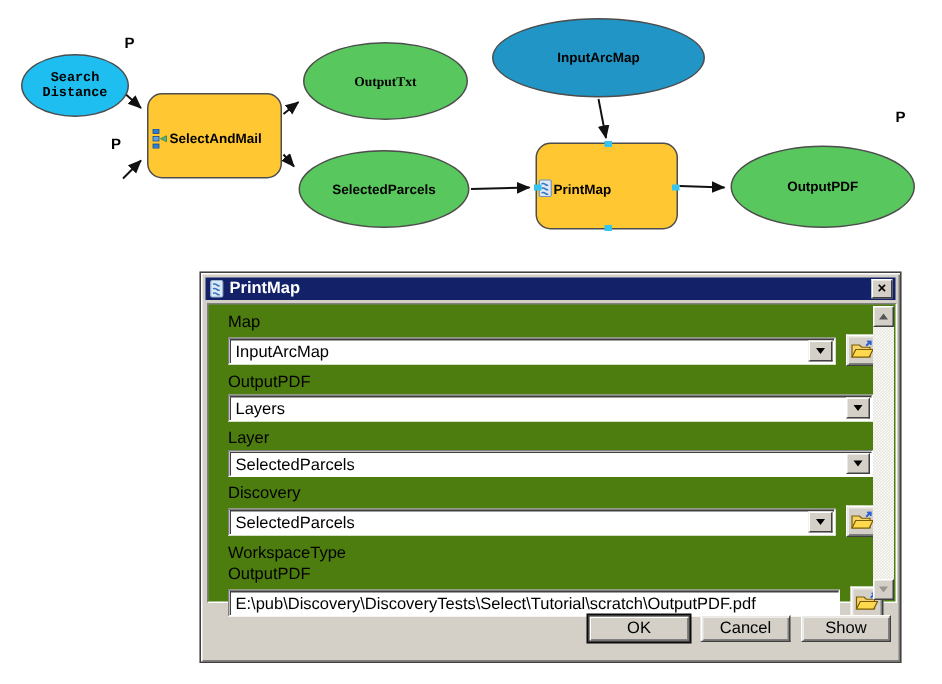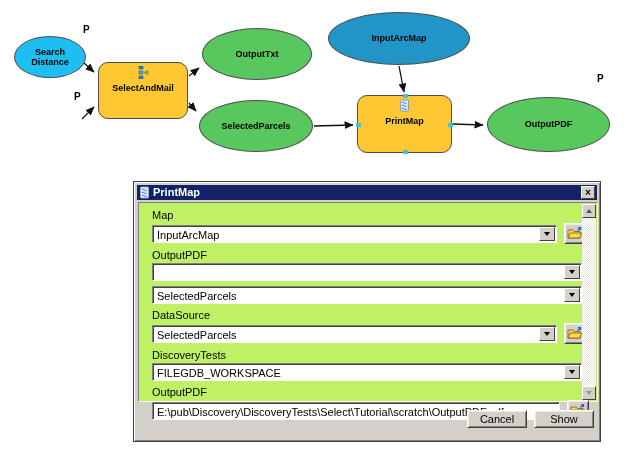--- a/index.html
+++ b/index.html
@@ -10,41 +10,41 @@
   
   .diagram { position:absolute; left:0; top:0; width:628px; height:180px; }
   .arrows { position:absolute; left:0; top:0; }
   .node { position:absolute; display:flex; align-items:center; justify-content:center;
           font-weight:bold; font-size:9px; color:#000; text-align:center; cursor:default; }
   .ellipse { border-radius:50%; border:1.5px solid #4d4d4d; }
   .in-param  { background:#1fbef0; }
   .in-var    { background:#2095c6; }
   .out-var   { background:#58c75e; }
   .tool { background:#ffc832; border:1.5px solid #4d4d4d; border-radius:10px;
-          flex-direction:column; justify-content:flex-start; }
+          flex-direction:row; justify-content:flex-start; }
   .tool .node-label { margin-top:4px; }
   .node-label { white-space:pre-line; line-height:1.15; }
   .tool-icon { margin-top:3px; height:13px; }
   .p-label { position:absolute; font-weight:bold; font-size:10px; color:#000; }
   .handle { position:absolute; width:5px; height:4px; background:#35c4f0; }
 
   
   .dialog { position:absolute; left:133px; top:181px; width:468px; height:261px;
             background:#d4d0c8; border:1px solid #404040;
             box-shadow: inset 1px 1px 0 #ffffff, inset -1px -1px 0 #808080; font-size:11px; }
   .titlebar { position:absolute; left:3px; top:3px; right:3px; height:15px; background:#122168;
               display:flex; align-items:center; padding:0 2px; gap:3px; }
   .title-text { color:#fff; font-weight:bold; font-size:11px; line-height:15px; }
   .close-btn { position:absolute; right:2px; top:1px; width:14px; height:13px; background:#d4d0c8;
                border:1px solid; border-color:#fff #404040 #404040 #fff;
                font-size:10px; font-weight:bold; line-height:11px; text-align:center; color:#000; cursor:default; }
 
   .params { position:absolute; left:4px; top:20px; width:460px; height:200px;
             border:1px solid; border-color:#808080 #fff #fff #808080;
-            padding:6px 0 0 13px; background:#bef264; }
+            padding:6px 0 0 13px; background:#4d7c0f; }
   .field-label { font-size:11px; color:#000; margin-bottom:2px; }
   .row { display:flex; align-items:center; margin-bottom:5px; }
   .combo, .textfield { position:relative; height:18px; background:#fff;
             border:1px solid; border-color:#808080 #fff #fff #808080;
             box-shadow: inset 1px 1px 0 #404040; }
   .combo-w-browse { width:405px; }
   .combo-full { width:430px; }
   .text-w-browse { width:408px; }
   .combo-value { position:absolute; left:4px; top:2px; right:18px; font-size:11px; line-height:14px;
                  white-space:nowrap; overflow:hidden; color:#000; }
@@ -97,39 +97,39 @@
       </defs>
       <line x1="84" y1="63" x2="94" y2="72" stroke="#111" stroke-width="1.3" marker-end="url(#ah)"></line>
       <line x1="82" y1="119" x2="94" y2="107" stroke="#111" stroke-width="1.3" marker-end="url(#ah)"></line>
       <line x1="189" y1="76" x2="199" y2="68" stroke="#111" stroke-width="1.3" marker-end="url(#ah)"></line>
       <line x1="189" y1="103" x2="196" y2="111" stroke="#111" stroke-width="1.3" marker-end="url(#ah)"></line>
       <line x1="314" y1="126" x2="353" y2="125" stroke="#111" stroke-width="1.3" marker-end="url(#ah)"></line>
       <line x1="399" y1="66" x2="404" y2="92" stroke="#111" stroke-width="1.3" marker-end="url(#ah)"></line>
       <line x1="453" y1="124" x2="483" y2="125" stroke="#111" stroke-width="1.3" marker-end="url(#ah)"></line>
     </svg>
 
-    <div class="node ellipse in-param" style="left:14px; top:36px; width:72px; height:42px;">
+    <div class="node ellipse in-param" style="left:14px; top:36px; width:72px; height:42px;font-family:Liberation Mono, monospace;">
       <span class="node-label">Search
 Distance</span>
     </div>
     <div class="p-label" style="left:83px; top:24px;">P</div>
 
     <div class="p-label" style="left:74px; top:91px;">P</div>
 
     <div class="node tool" style="left:98px; top:62px; width:90px; height:57px;">
       <svg class="tool-icon" width="14" height="13" viewBox="0 0 14 13">
         <rect x="3" y="0" width="4" height="3" fill="#2b7fd4" stroke="#15408a" stroke-width="0.5"></rect>
         <rect x="3" y="5" width="4" height="3" fill="#5aa7e8" stroke="#15408a" stroke-width="0.5"></rect>
         <rect x="3" y="10" width="4" height="3" fill="#2b7fd4" stroke="#15408a" stroke-width="0.5"></rect>
         <path d="M8,6.5 L12,4.5 L12,8.5 Z" fill="#57b87a" stroke="#2d7a4a" stroke-width="0.5"></path>
       </svg>
       <span class="node-label">SelectAndMail</span>
     </div>
 
-    <div class="node ellipse out-var" style="left:202px; top:28px; width:110px; height:52px;">
+    <div class="node ellipse out-var" style="left:202px; top:28px; width:110px; height:52px;font-family:Liberation Serif, serif;">
       <span class="node-label">OutputTxt</span>
     </div>
 
     <div class="node ellipse out-var" style="left:199px; top:100px; width:114px; height:52px;">
       <span class="node-label">SelectedParcels</span>
     </div>
 
     <div class="node ellipse in-var" style="left:328px; top:12px; width:142px; height:53px;">
       <span class="node-label">InputArcMap</span>
     </div>
@@ -178,61 +178,55 @@
             <path d="M1,3 L6,3 L7.5,4.5 L13,4.5 L13,11 L1,11 Z" fill="#f5d26a" stroke="#7a5c00" stroke-width="0.8"></path>
             <path d="M1,11 L3.5,6 L15,6 L12.5,11 Z" fill="#ffd94d" stroke="#7a5c00" stroke-width="0.8"></path>
             <path d="M11,0.5 L13.5,0.5 L13.5,3 M13.5,0.5 L10.5,3.5" fill="none" stroke="#2b5fd4" stroke-width="1.2"></path>
           </svg>
         </div>
       </div>
 
       <div class="field-label">OutputPDF</div>
       <div class="row">
         <div class="combo combo-full">
-          <span class="drop-btn">
-              <span class="drop-tri"></span>
-            </span>
-        </div>
-      </div>
-
+          <span class="combo-value">Layers</span>
+          <span class="drop-btn">
+              <span class="drop-tri"></span>
+            </span>
+        </div>
+      </div>
+
+      <div class="field-label">Layer</div>
       <div class="row">
         <div class="combo combo-full">
           <span class="combo-value">SelectedParcels</span>
           <span class="drop-btn">
               <span class="drop-tri"></span>
             </span>
         </div>
       </div>
 
-      <div class="field-label">DataSource</div>
+      <div class="field-label">Discovery</div>
       <div class="row">
         <div class="combo combo-w-browse">
           <span class="combo-value">SelectedParcels</span>
           <span class="drop-btn">
               <span class="drop-tri"></span>
             </span>
         </div>
         <div class="browse-btn">
           <svg width="16" height="13" viewBox="0 0 16 13">
             <path d="M1,3 L6,3 L7.5,4.5 L13,4.5 L13,11 L1,11 Z" fill="#f5d26a" stroke="#7a5c00" stroke-width="0.8"></path>
             <path d="M1,11 L3.5,6 L15,6 L12.5,11 Z" fill="#ffd94d" stroke="#7a5c00" stroke-width="0.8"></path>
             <path d="M11,0.5 L13.5,0.5 L13.5,3 M13.5,0.5 L10.5,3.5" fill="none" stroke="#2b5fd4" stroke-width="1.2"></path>
           </svg>
         </div>
       </div>
 
-      <div class="field-label">DiscoveryTests</div>
-      <div class="row">
-        <div class="combo combo-full">
-          <span class="combo-value">FILEGDB_WORKSPACE</span>
-          <span class="drop-btn">
-              <span class="drop-tri"></span>
-            </span>
-        </div>
-      </div>
+      <div class="field-label">WorkspaceType</div>
 
       <div class="field-label">OutputPDF</div>
       <div class="row">
         <div class="textfield text-w-browse">
           <span class="combo-value">E:\pub\Discovery\DiscoveryTests\Select\Tutorial\scratch\OutputPDF.pdf</span>
         </div>
         <div class="browse-btn">
           <svg width="16" height="13" viewBox="0 0 16 13">
             <path d="M1,3 L6,3 L7.5,4.5 L13,4.5 L13,11 L1,11 Z" fill="#f5d26a" stroke="#7a5c00" stroke-width="0.8"></path>
             <path d="M1,11 L3.5,6 L15,6 L12.5,11 Z" fill="#ffd94d" stroke="#7a5c00" stroke-width="0.8"></path>
@@ -245,18 +239,19 @@
         <span class="sb-btn sb-up">
             <span class="tri-up"></span>
           </span>
         <span class="sb-btn sb-down">
             <span class="tri-down"></span>
           </span>
       </div>
     </div>
 
     <div class="btnrow">
+      <div class="btn btn-ok">OK</div>
       <div class="btn btn-cancel">Cancel</div>
       <div class="btn btn-apply">Show</div>
     </div>
 
   </div>
 </div>
 
 </body></html>

